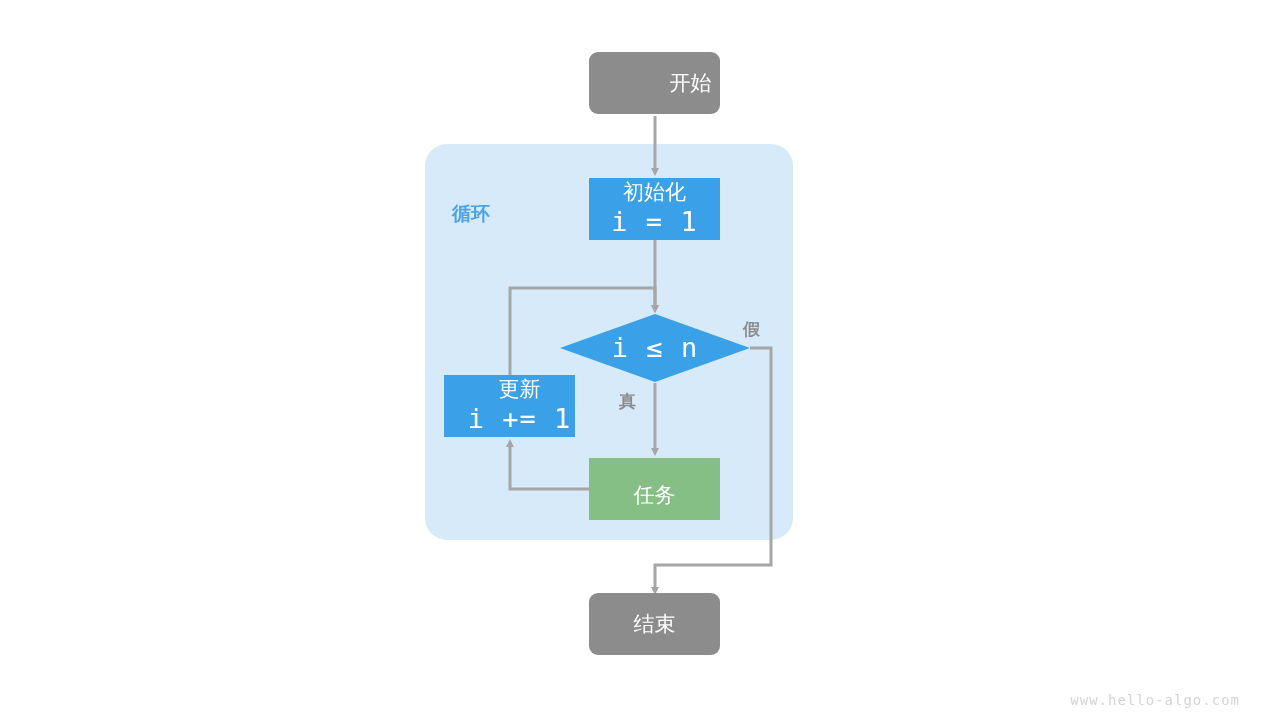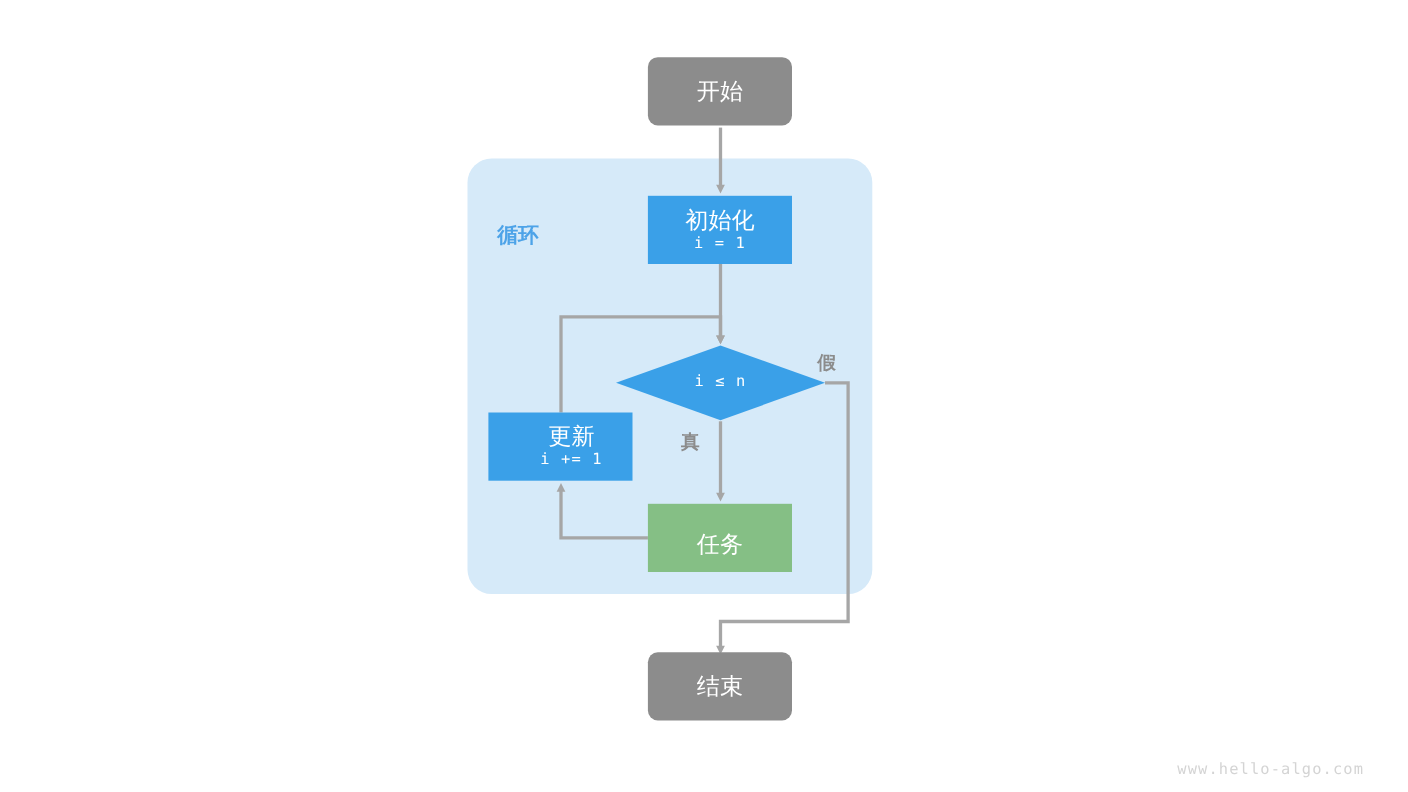--- a/index.html
+++ b/index.html
@@ -31,21 +31,21 @@
     text-align: center;
     pointer-events: none;
     line-height: 1.25;
   }
   .cjk {
     font-family: "DejaVu Sans", "Liberation Sans", sans-serif;
     font-size: 21px;
   }
   .mono {
     font-family: "DejaVu Sans Mono", "Liberation Mono", monospace;
-    font-size: 14px;
+    font-size: 27px;
     letter-spacing: 1px;
   }
   .edge-label {
     position: absolute;
     font-family: "DejaVu Sans", "Liberation Sans", sans-serif;
     font-size: 17px;
     font-weight: bold;
     color: #8c8c8c;
   }
   .group-label {
@@ -100,21 +100,21 @@
   <rect x="589" y="52" width="131" height="62" rx="9" ry="9" fill="#8c8c8c"></rect>
   <rect x="589" y="178" width="131" height="62" fill="#3aa0e8"></rect>
   <polygon points="655,314 750,348 655,382 560,348" fill="#3aa0e8"></polygon>
   <rect x="444" y="375" width="131" height="62" fill="#3aa0e8"></rect>
   <rect x="589" y="458" width="131" height="62" fill="#85bf85"></rect>
   <rect x="589" y="593" width="131" height="62" rx="9" ry="9" fill="#8c8c8c"></rect>
 </svg>
 
 <div class="group-label" style="left:452px; top:169px;margin-top:32px;">循环</div>
 
-<div class="node-label" style="left:589px; top:52px; width:131px; height:62px;">
+<div class="node-label" style="left:589px; top:52px; width:131px; height:62px;padding-left:36px;">
   <span class="cjk">开始</span>
 </div>
 
 <div class="node-label" style="left:589px; top:178px; width:131px; height:62px;align-items:center;">
   <span class="cjk">初始化</span>
   <span class="mono">i = 1</span>
 </div>
 
 <div class="node-label" style="left:560px; top:317px; width:190px; height:62px;">
   <span class="mono">i ≤ n</span>

